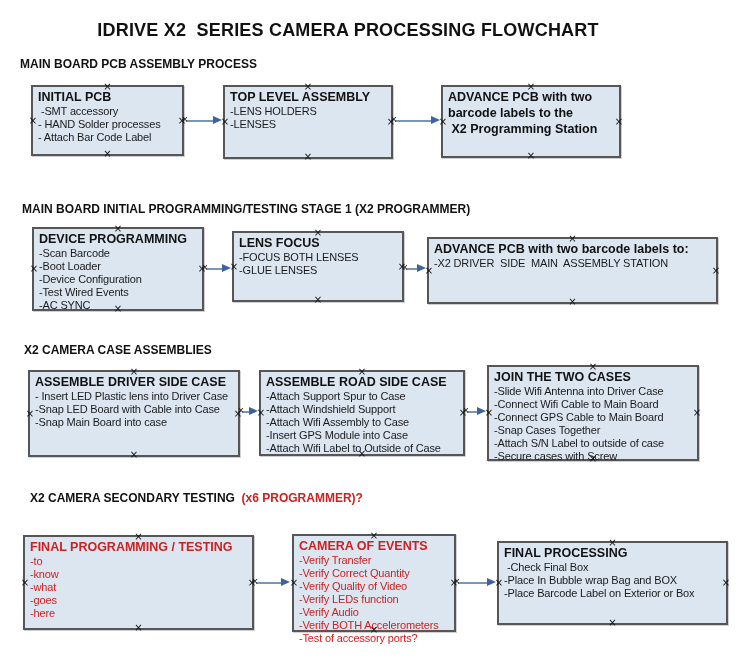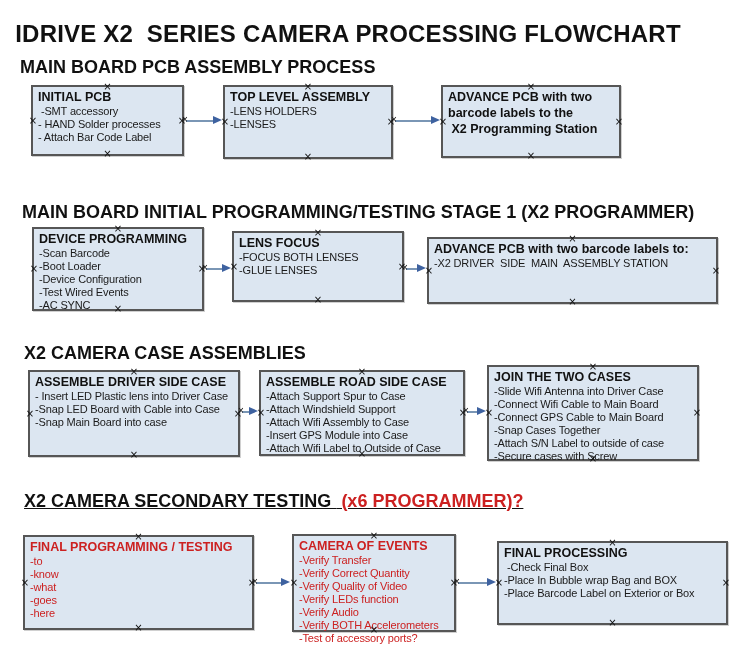--- a/index.html
+++ b/index.html
@@ -2,24 +2,24 @@
 <html><head>
 <meta charset="utf-8">
 <style>
   html,body{margin:0;padding:0;background:#fff;}
   #canvas{
     position:relative;width:747px;height:662px;background:#ffffff;
     font-family:"Liberation Sans","DejaVu Sans",sans-serif;color:#1a1a1a;overflow:hidden;
   }
   .page-title{
     position:absolute;top:20px;left:0;width:696px;text-align:center;
-    font-size:24px;font-weight:bold;letter-spacing:.2px;white-space:pre;color:#111;
+    font-size:18px;font-weight:bold;letter-spacing:.2px;white-space:pre;color:#111;
   }
   .sec-head{
-    position:absolute;font-size:18px;font-weight:bold;white-space:pre;color:#111;
+    position:absolute;font-size:12px;font-weight:bold;white-space:pre;color:#111;
   }
   .sec-head .red{color:#cc2121;}
   .fbox{
     position:absolute;box-sizing:border-box;background:#dce6f1;border:2px solid #565656;
     padding:2px 5px 2px 5px;box-shadow:1px 1px 0 rgba(120,120,120,.35);
   }
   .fbox .btitle{
     font-size:12.5px;font-weight:bold;line-height:16px;white-space:pre;color:#111;
   }
   .fbox .bitem{
@@ -183,21 +183,21 @@
     <span class="shaft"></span>
     <span class="head"></span>
   <span class="tailx">×</span>
     </div>
   <div class="arrow" style="left:467px;top:407px;width:19px;">
     <span class="shaft"></span>
     <span class="head"></span>
   <span class="tailx">×</span>
     </div>
 
-  <div class="sec-head" style="left:24px;top:491px;text-decoration:underline;"><span>X2 CAMERA SECONDARY TESTING </span><span class="red"> (x6 PROGRAMMER)?</span></div>
+  <div class="sec-head" style="left:30px;top:491px;"><span>X2 CAMERA SECONDARY TESTING </span><span class="red"> (x6 PROGRAMMER)?</span></div>
 
   <div class="fbox redtext" style="left:23px;top:535px;width:231px;height:95px;">
     <div class="btitle">FINAL PROGRAMMING / TESTING</div>
     <div class="bitem">-to</div>
     <div class="bitem">-know</div>
     <div class="bitem">-what</div>
     <div class="bitem">-goes</div>
     <div class="bitem">-here</div>
   <span class="handle" style="left: 50%; top: 0px;">×</span>
       <span class="handle" style="left: 50%; top: 100%;">×</span>

